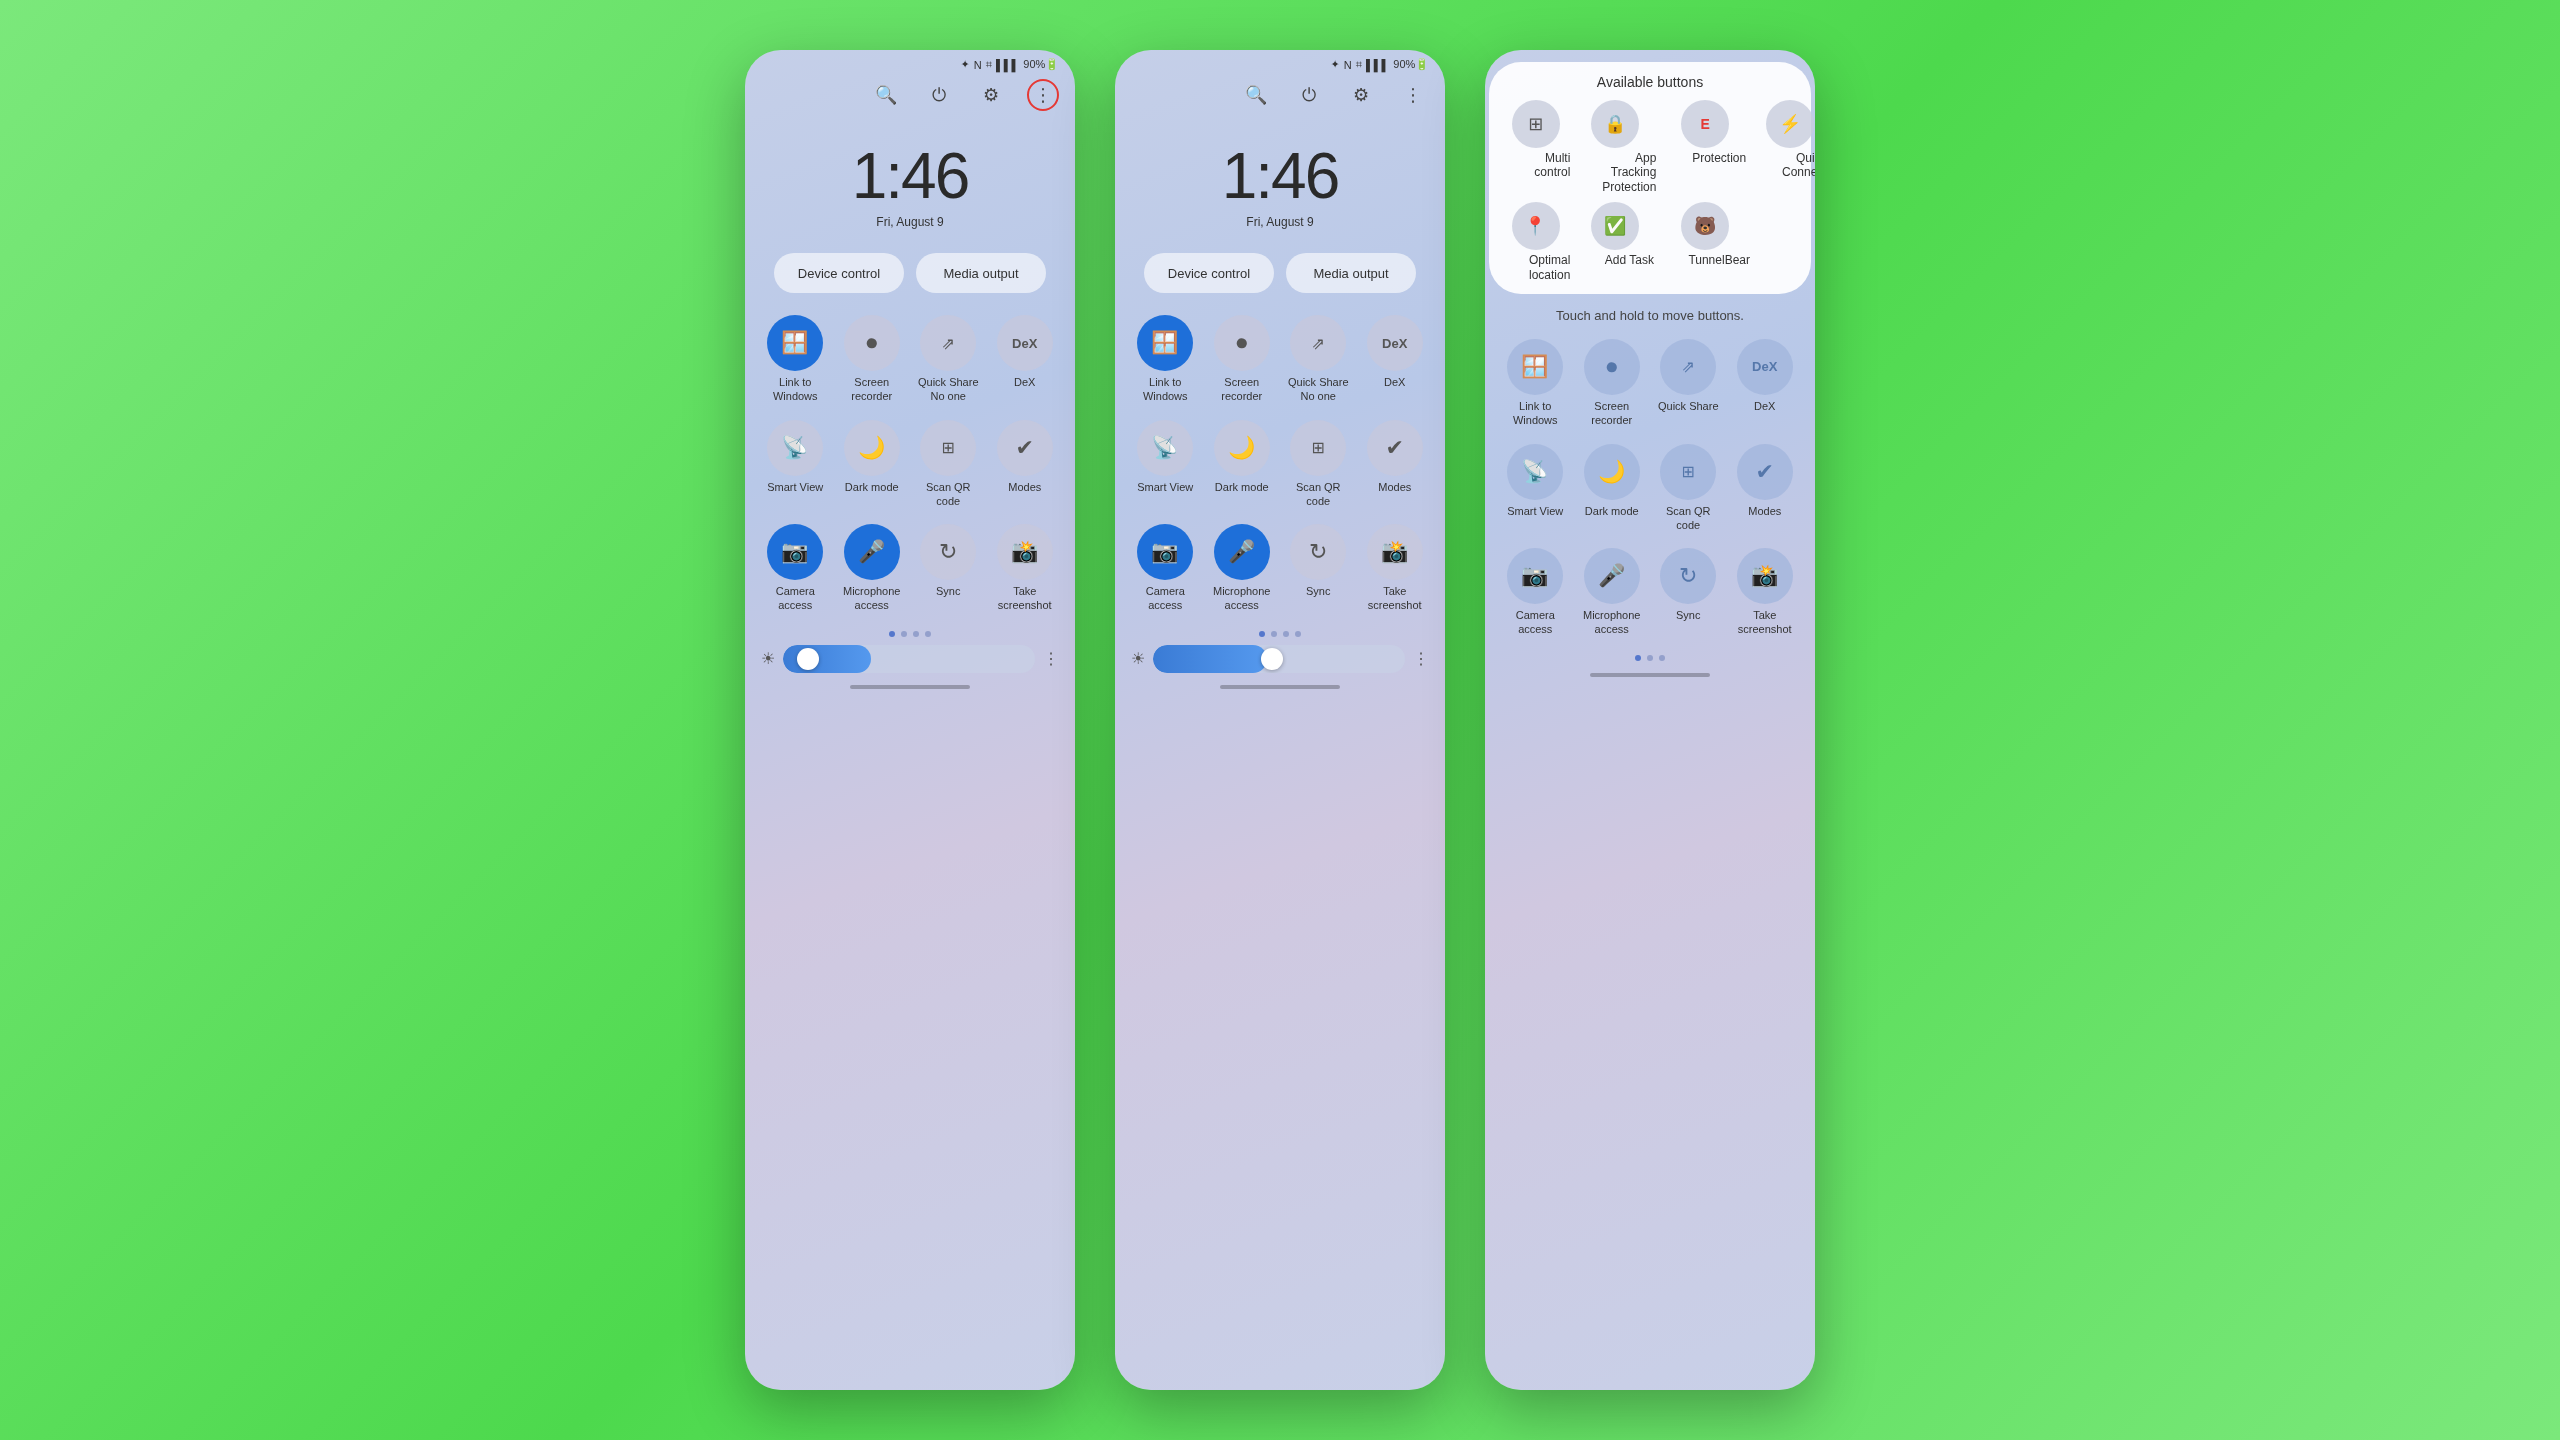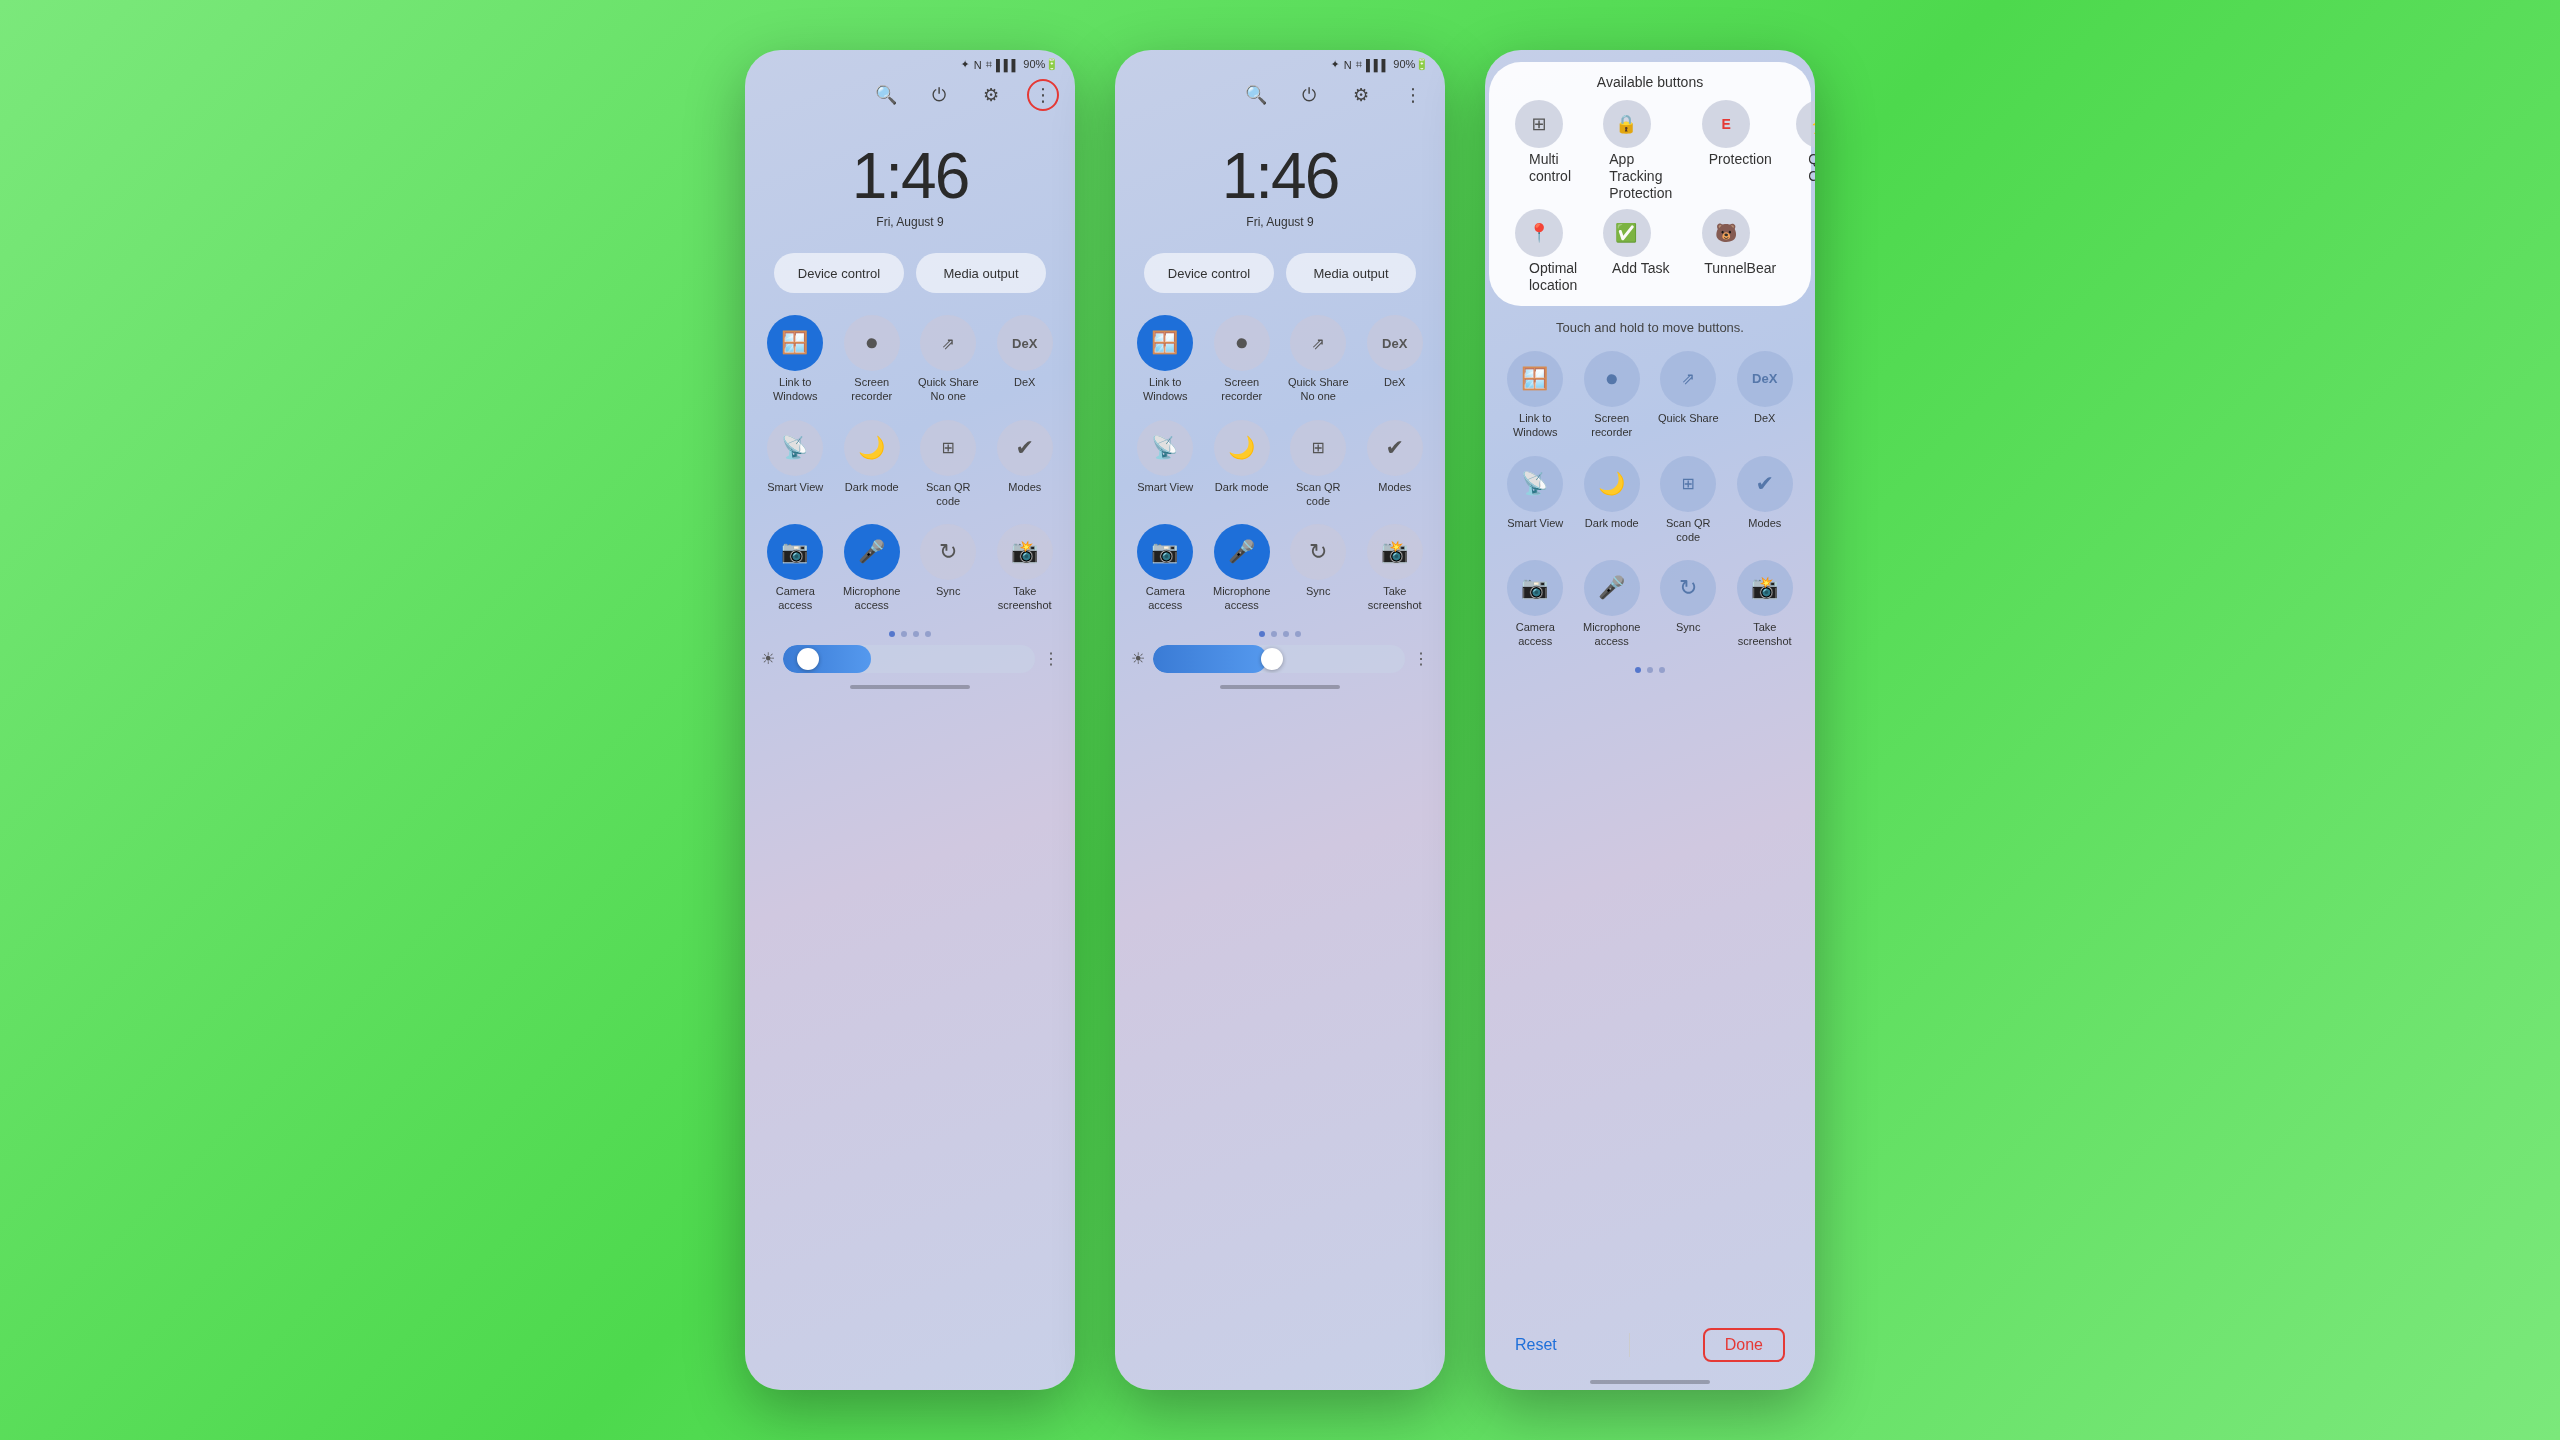--- a/index.html
+++ b/index.html
@@ -259,23 +259,23 @@
       height: 48px;
       border-radius: 50%;
       background: rgba(200,205,220,0.8);
       display: flex;
       align-items: center;
       justify-content: center;
       font-size: 18px;
       color: #555;
     }
     .avail-label {
-      font-size: 14px;
+      font-size: 12px;
       color: #333;
-      text-align: left;
+      text-align: right;
       line-height: 1.2;
       padding-left: 28px;
     }
 
     .touch-hold-text {
       text-align: center;
       font-size: 13px;
       color: #444;
       padding: 6px 0;
     }
@@ -614,21 +614,16 @@
         <div class="tile-label">Take<br>screenshot</div>
       </div>
     </div>
 
     <div class="dots-row">
       <div class="dot active"></div>
       <div class="dot"></div>
       <div class="dot"></div>
     </div>
 
-    <div class="done-row">
-      <div class="reset-btn">Reset</div>
-      <div class="divider-v"></div>
-      <div class="done-btn">Done</div>
-    </div>
 
     <div class="home-indicator"></div>
   </div>
 </div>
 
 </body></html>

